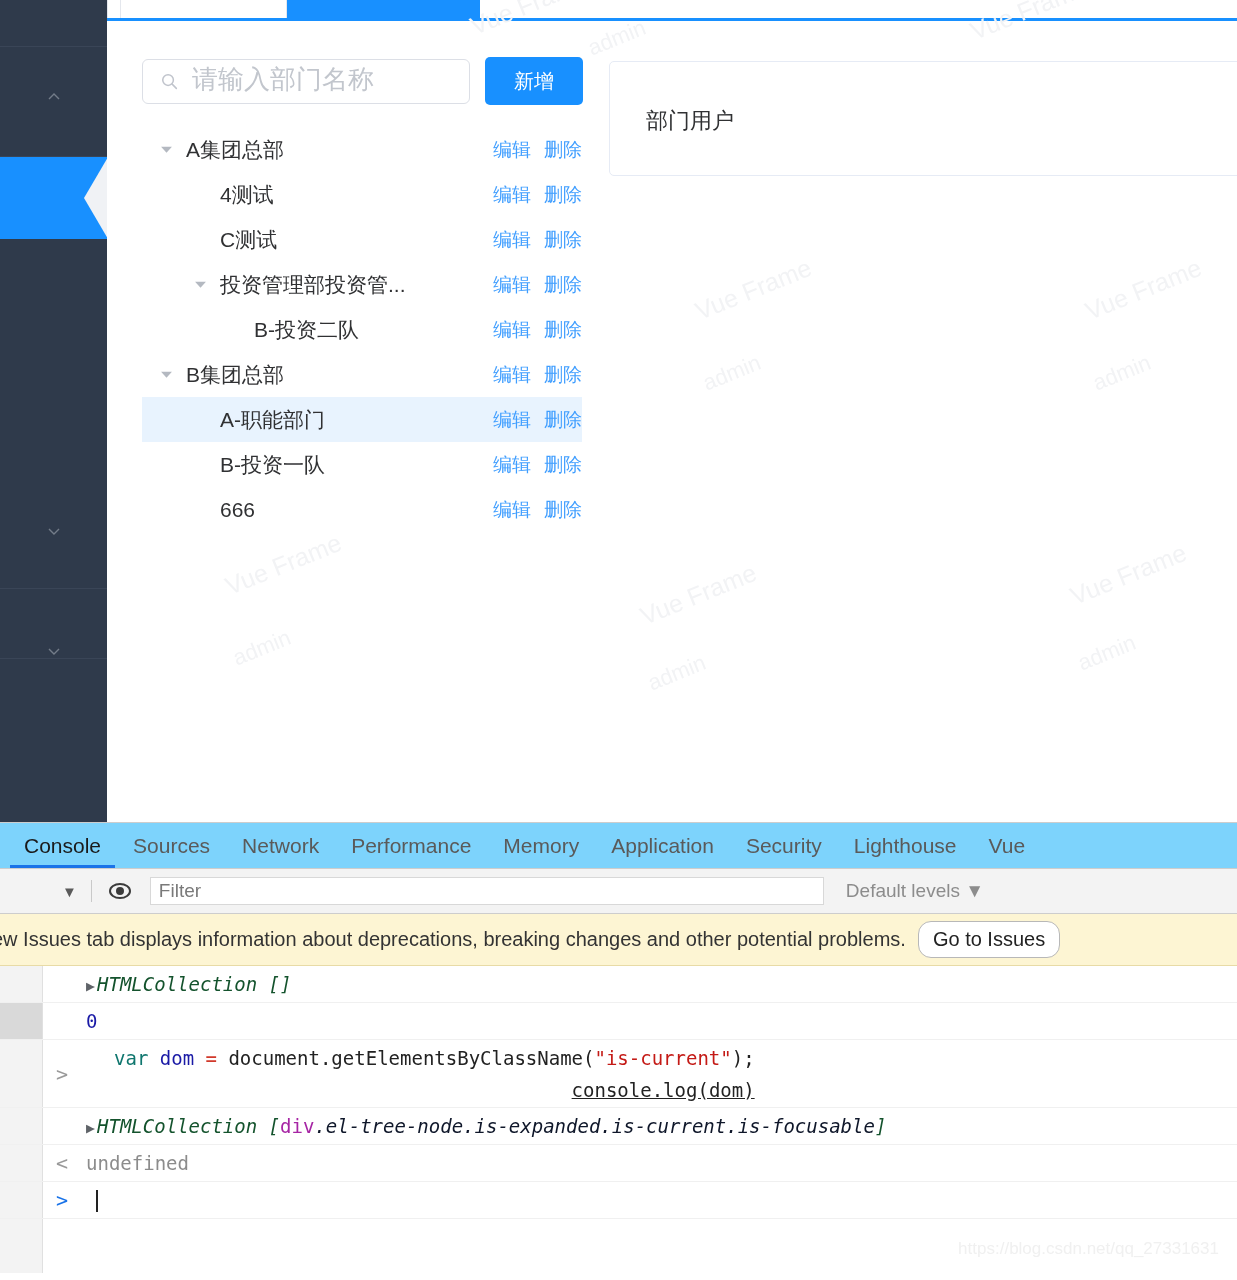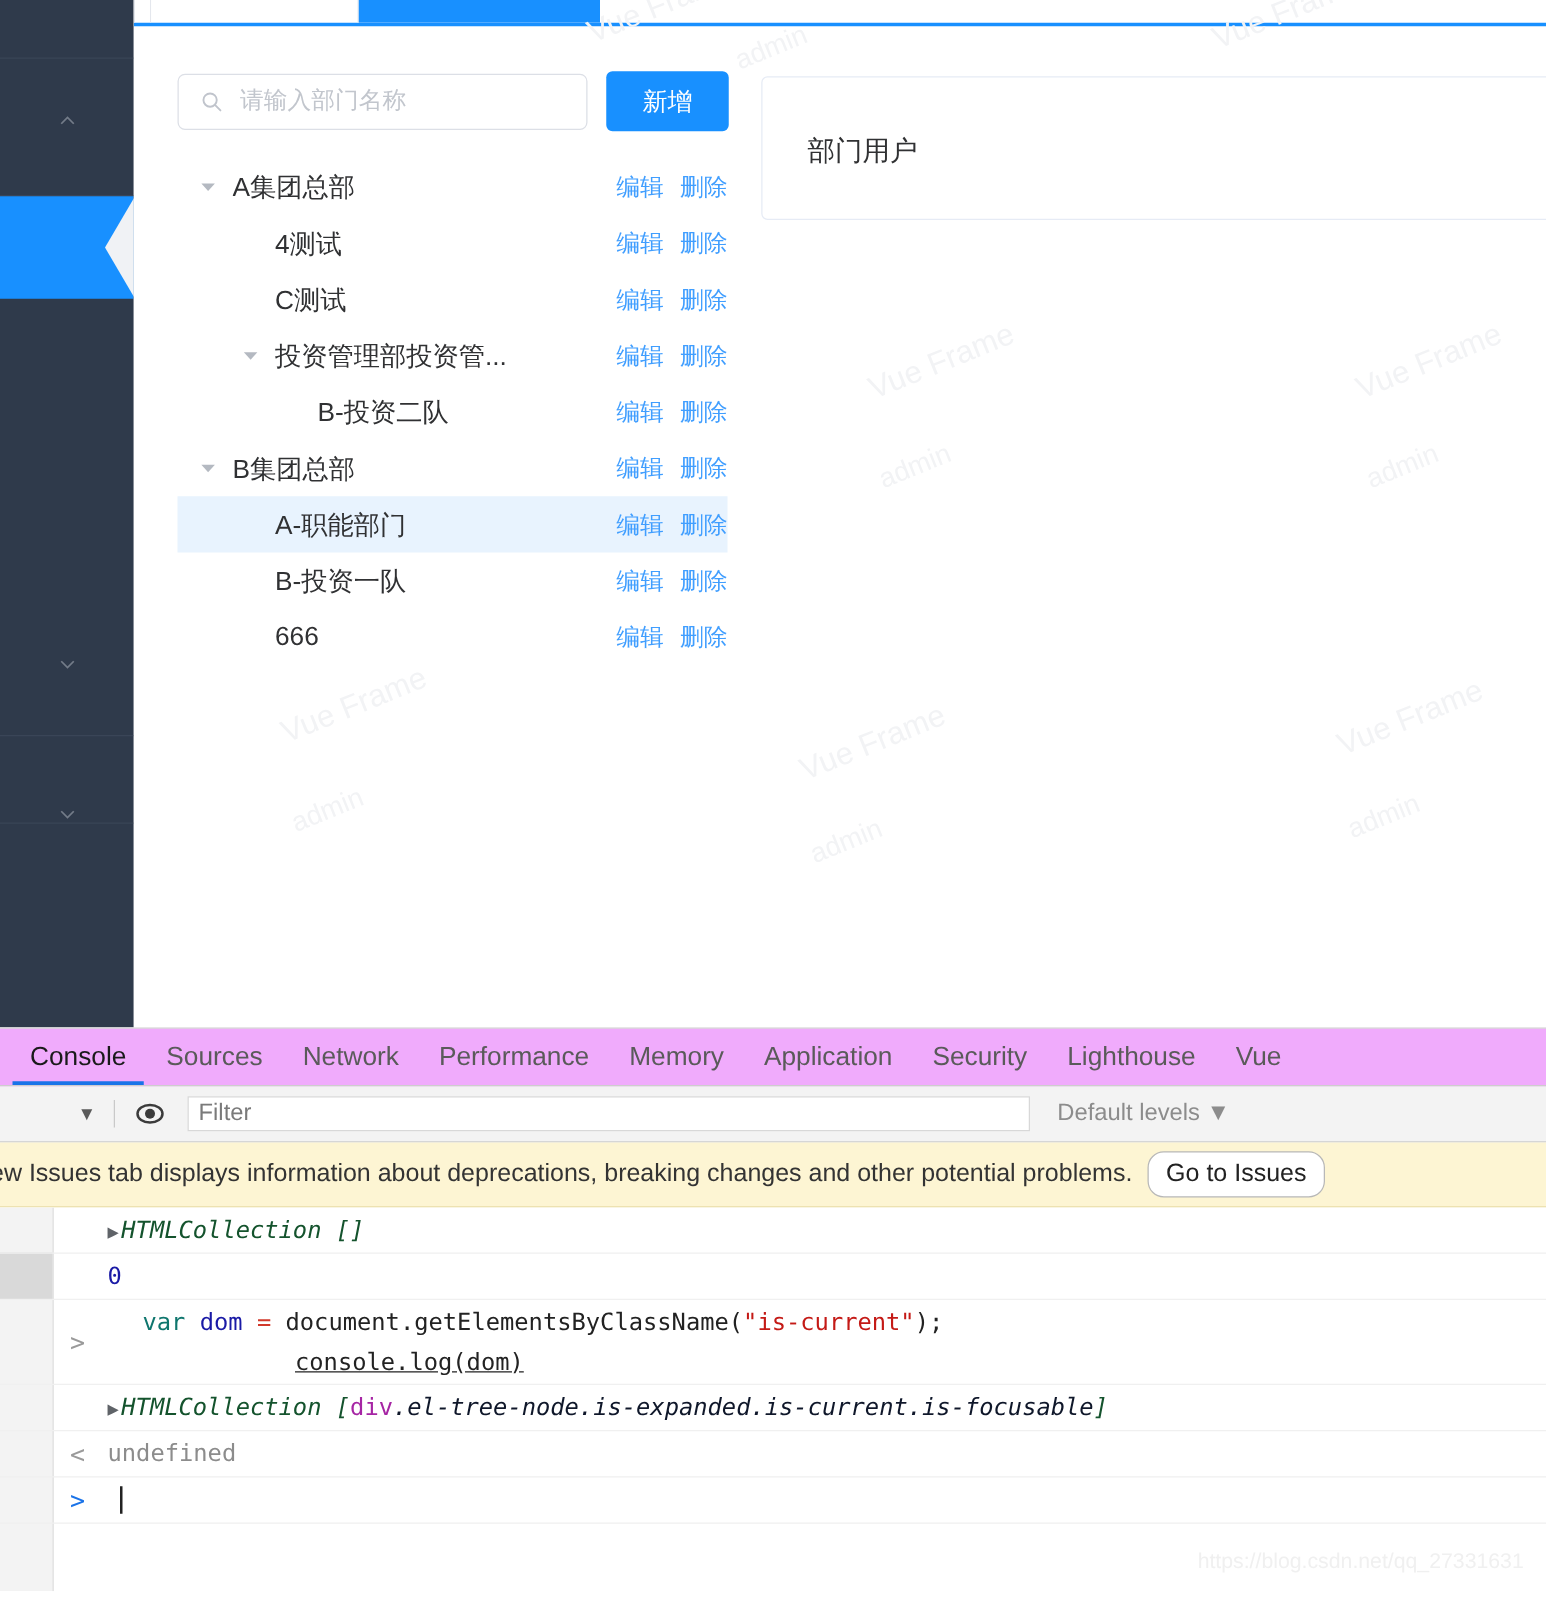--- a/index.html
+++ b/index.html
@@ -145,25 +145,25 @@
     width: 19px; height: 19px;
     margin-left: 17px;
     flex: 0 0 auto;
     color: #c0c4cc;
   }
   .search-icon svg { display: block; width: 19px; height: 19px; }
   .search-input {
     border: none;
     outline: none;
     background: transparent;
-    font-size: 19px;
+    font-size: 26px;
     color: #4c1d95;
     margin-left: 11px;
     width: 255px;
-    font-family: Liberation Serif, serif;
+    font-family: Liberation Mono, monospace;
   }
   .search-input::placeholder { color: #c2c6cd; }
   .add-btn {
     margin-left: 15px;
     width: 98px;
     height: 48px;
     background: #1890ff;
     border: none;
     border-radius: 5px;
     color: #fff;
@@ -250,21 +250,21 @@
     left: 0; top: 822px;
     width: 1237px;
     height: 458px;
     background: #ffffff;
     border-top: 1px solid #cdcdcd;
     font-family: "Liberation Sans", sans-serif;
   }
   .dt-tabs {
     position: relative;
     height: 46px;
-    background: #f0abfc;
+    background: #7dd3fc;
     border-bottom: 1px solid #cdcdcd;
     display: flex;
     align-items: flex-start;
     padding-left: 8px;
     box-sizing: border-box;
   }
   .dt-tab {
     padding: 0 16px;
     font-size: 21px;
     color: #5a5a5a;
@@ -408,21 +408,21 @@
   .obj-name {
     font-style: italic;
     color: #14532d;
   }
   .obj-cls-div { color: #a625a4; }
   .obj-cls-rest { color: #0f172a; font-style: italic; }
   .num-blue { color: #1a1aa6; }
   .kw { color: #0f766e; margin-left: 28px; }
   .ident { color: #1a1aa6; }
   .op { color: #d1392b; }
-  .plain { color: #222; }
+  .plain { color: #222; text-align: right; }
   .str { color: #c41a16; }
   .undef { color: #8c8c8c; }
   .prompt-caret { color: #1a73e8; font-size: 20px; }
   .cursor {
     display: inline-block;
     width: 2px;
     height: 22px;
     background: #222;
     margin-left: 10px;
     vertical-align: middle;

